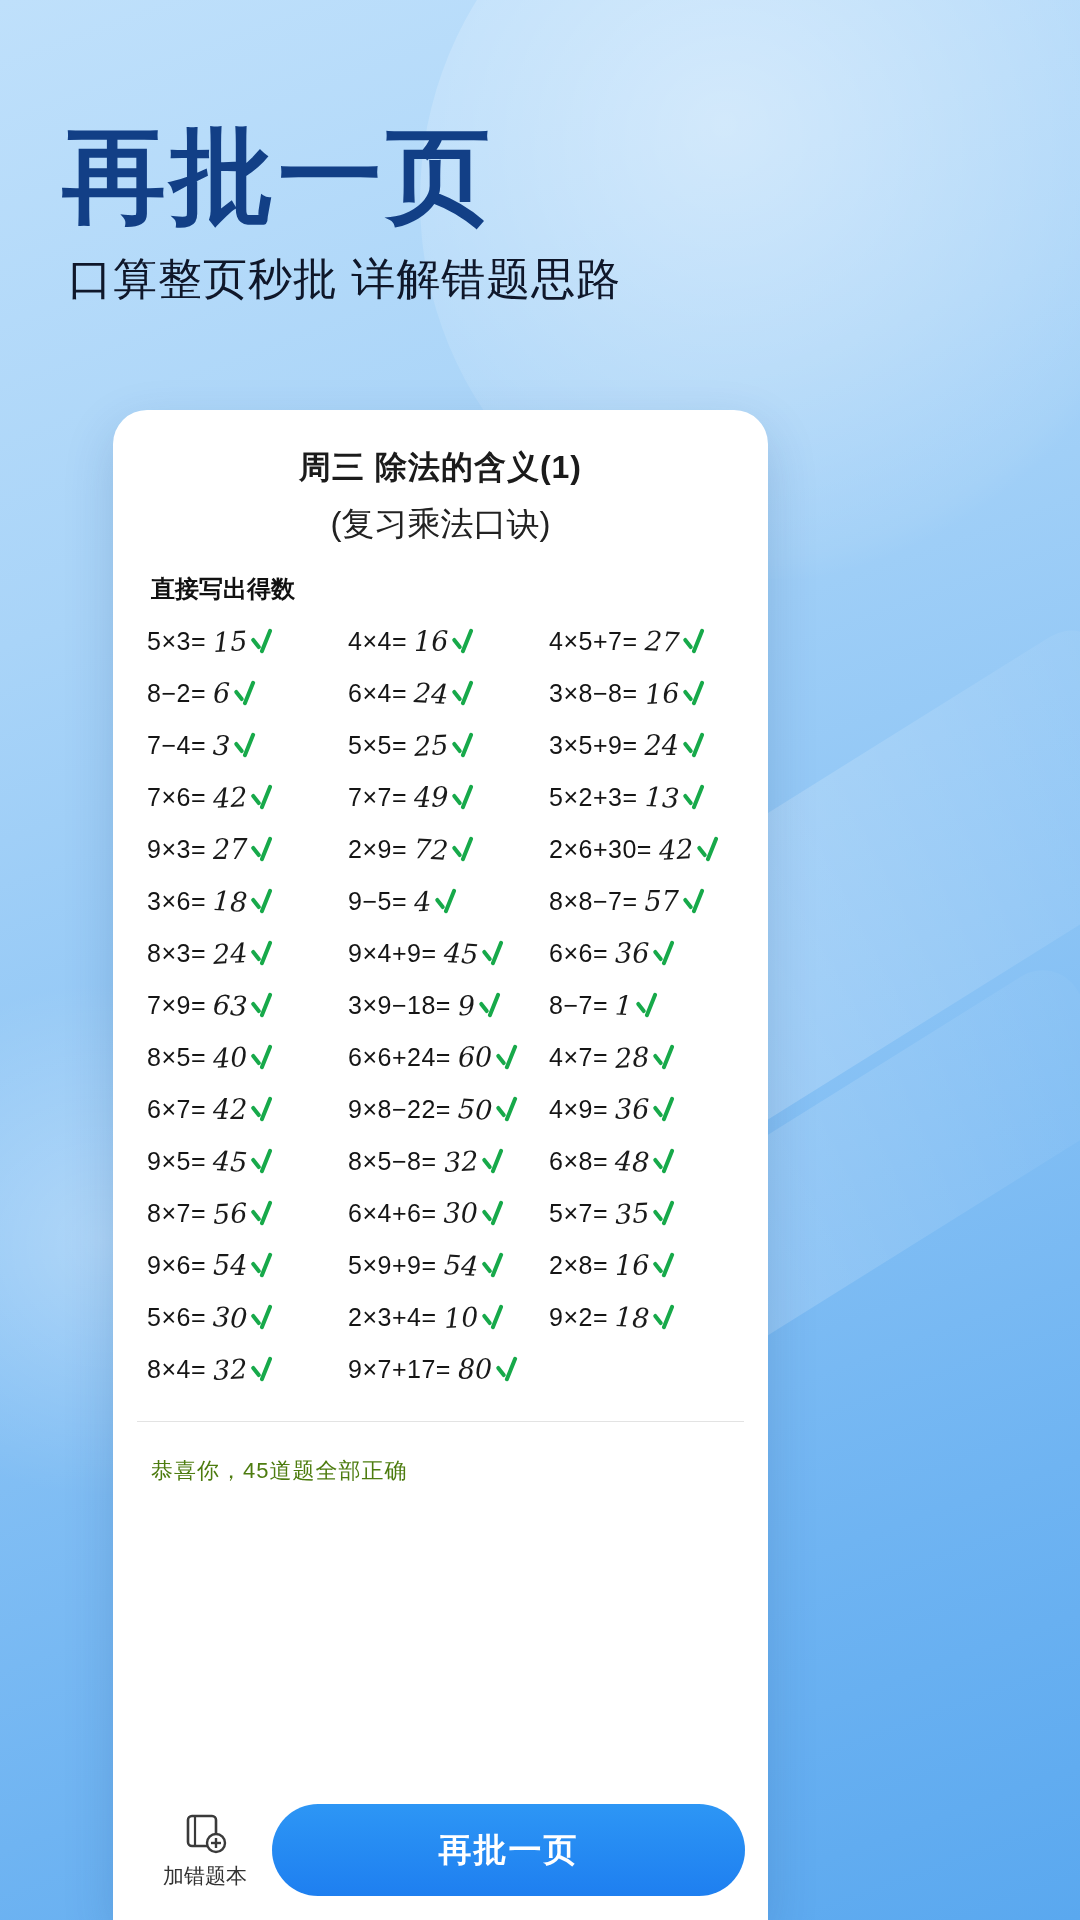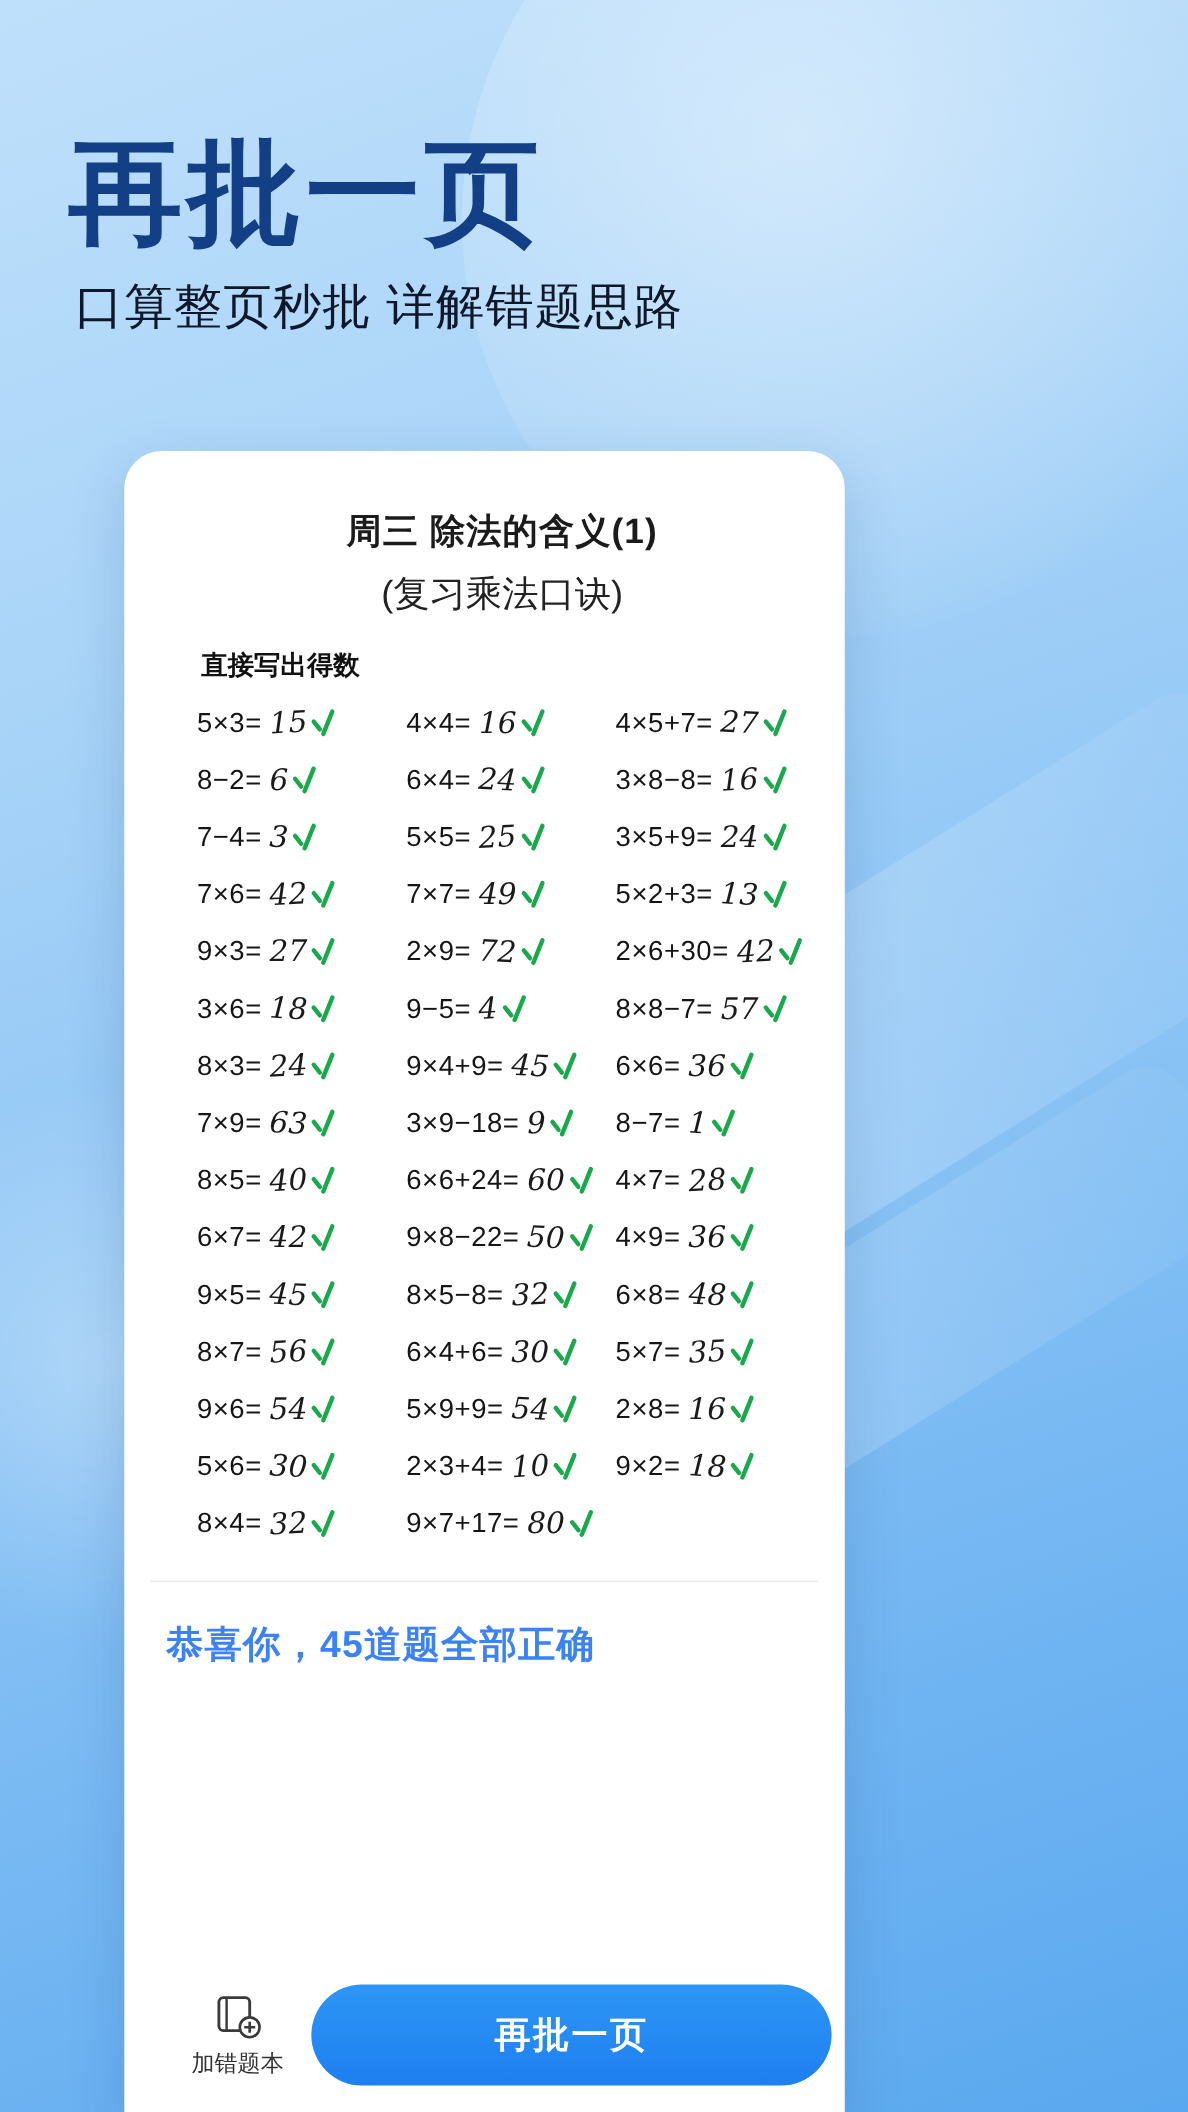--- a/index.html
+++ b/index.html
@@ -87,22 +87,21 @@
     left: 113px;
     top: 410px;
     width: 655px;
     height: 1510px;
     background: #ffffff;
     border-radius: 34px 34px 0 0;
     box-shadow: 0 18px 50px rgba(20, 60, 120, 0.18);
     overflow: hidden;
   }
   .paper {
-    padding: 44px 28px 0 28px;
-    margin-left: 32px;
+    padding: 28px 28px 0 28px;
   }
   .paper-title {
     text-align: center;
     font-size: 32px;
     font-weight: bold;
     color: #1b1b1b;
     letter-spacing: 1px;
     margin: 8px 0 0 0;
   }
   .paper-subtitle {
@@ -175,30 +174,30 @@
   }
 
   .divider {
     margin: 26px 24px 0 24px;
     height: 1px;
     background: #e3e3e3;
   }
 
   .result-line {
     margin: 34px 0 0 38px;
-    font-size: 34px;
-    font-weight: bold;
-    color: #3b82f6;
+    font-size: 22px;
+    font-weight: normal;
+    color: #4d7c0f;
     letter-spacing: 1px;
   }
 
   
   .bottom-bar {
     position: absolute;
-    left: 16px;
+    left: 5px;
     bottom: 0;
     width: 655px;
     height: 140px;
     display: flex;
     align-items: center;
     padding: 0 28px;
     box-sizing: border-box;
   }
   .wrongbook {
     width: 118px;

